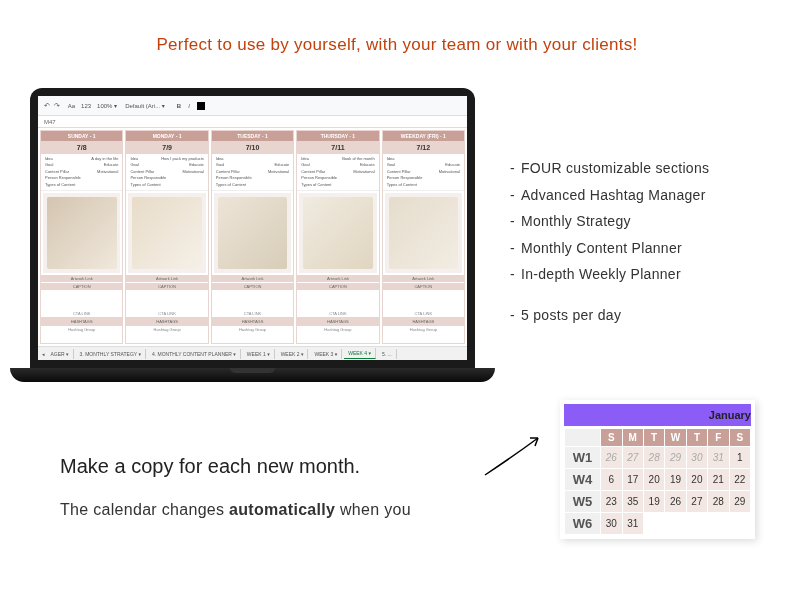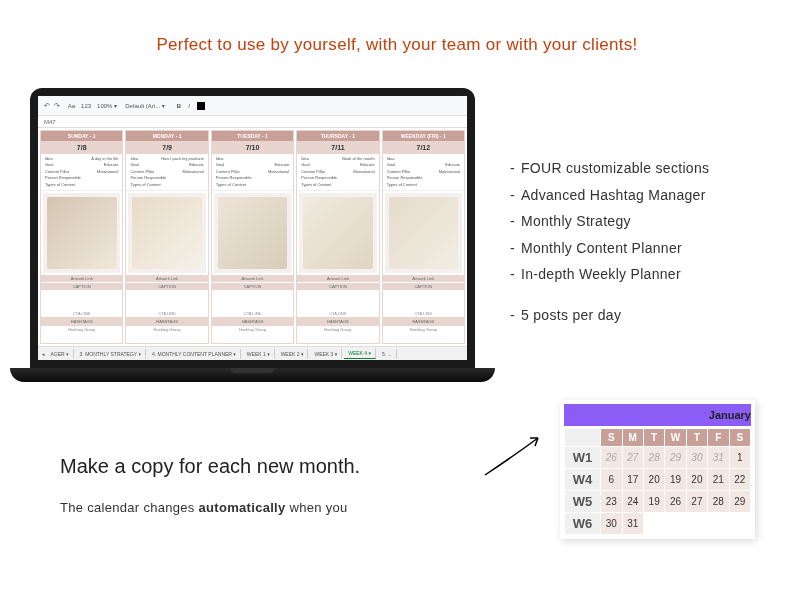--- a/index.html
+++ b/index.html
@@ -34,21 +34,21 @@
 .tabs{position:absolute;bottom:0;left:0;right:0;height:14px;background:#f1f1f1;display:flex;align-items:center;font-size:5px;color:#555;padding:0 4px;gap:2px;border-top:1px solid #ddd}
 .tab{padding:2px 4px;border-right:1px solid #ccc;display:flex;align-items:center;gap:1px}
 .tab.act{color:#0d7d3c;border-bottom:1.5px solid #0d7d3c}
 .base{position:absolute;top:368px;left:10px;width:485px;height:14px;background:linear-gradient(#2a2a2a,#0a0a0a);border-radius:0 0 30px 30px}
 .notch{position:absolute;top:368px;left:230px;width:45px;height:5px;background:#333;border-radius:0 0 6px 6px}
 .features{position:absolute;top:155px;left:510px;font-size:14px;color:#333;line-height:1.9;letter-spacing:.3px}
 .features .feat{display:flex;gap:6px}
 .features .bold{font-weight:normal}
 .bottomtxt{position:absolute;top:455px;left:60px;width:420px}
 .maketitle{font-size:20px;font-weight:normal;color:#222;margin-bottom:20px}
-.subtitle{font-size:13px;color:#333;line-height:1.55;letter-spacing:.3px}
+.subtitle{font-size:16px;color:#333;line-height:1.55;letter-spacing:.3px}
 .subtitle .b{font-weight:bold}
 .arrow{position:absolute;top:430px;left:480px;width:70px;height:50px}
 .arrow svg{width:100%;height:100%}
 .cal{position:absolute;top:400px;left:560px;width:195px;background:#fff;box-shadow:2px 2px 8px rgba(0,0,0,.15);padding:4px}
 .calmonth{background:#8b5cf6;text-align:right;font-weight:bold;font-size:11px;padding:5px 0;color:#222}
 .caltable{width:100%;border-collapse:collapse;margin-top:2px}
 .caltable th,.caltable td{font-size:10px;text-align:center;padding:3px 0;border:1px solid #fff}
 .caltable th{background:#c8a097;color:#fff;font-weight:bold}
 .caltable th.wk{background:#f0f0f0;color:#333}
 .caltable td{background:#f3e7e3;color:#333}
@@ -327,21 +327,21 @@
           <td class="">17</td>
           <td class="">20</td>
           <td class="">19</td>
           <td class="">20</td>
           <td class="">21</td>
           <td class="">22</td>
         </tr>
         <tr>
           <td class="wk">W5</td>
           <td class="">23</td>
-          <td class="">24</td>
+          <td class="">35</td>
           <td class="">19</td>
           <td class="">26</td>
           <td class="">27</td>
           <td class="">28</td>
           <td class="">29</td>
         </tr>
         <tr>
           <td class="wk">W6</td>
           <td class="">30</td>
           <td class="">31</td>

